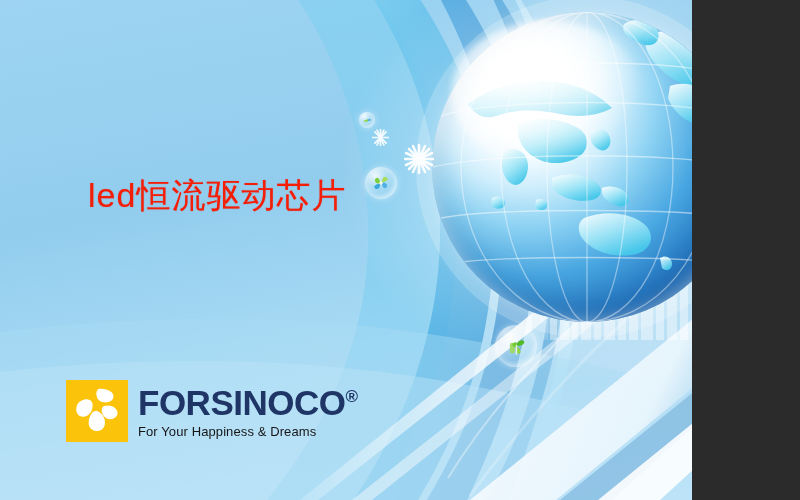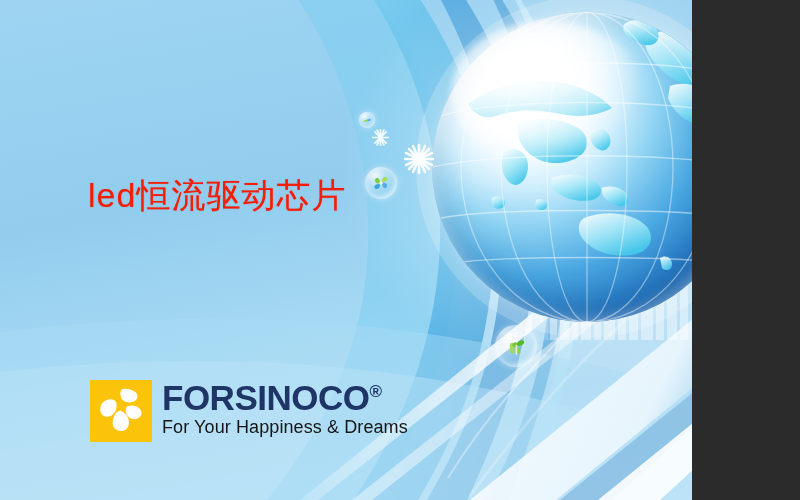--- a/index.html
+++ b/index.html
@@ -92,24 +92,24 @@
   .headline .line2 {
     display: block;
     padding-left: 12px;
   }
   .latin { font-family: "Liberation Sans", sans-serif; }
   .cjk   { font-family: "DejaVu Serif", "Liberation Serif", serif; }
 
   
   .logo {
     position: absolute;
-    left: 80px;
+    left: 56px;
     top: 380px;
     display: flex;
-    align-items: flex-start;
+    align-items: flex-end;
     padding-left: 10px;
   }
   .logo-mark {
     width: 62px;
     height: 62px;
     background: #fcc30b;
     flex: 0 0 auto;
   }
   .logo-text {
     margin-left: 10px;
@@ -125,21 +125,21 @@
     line-height: 36px;
     white-space: nowrap;
   }
   .wordmark .reg {
     font-size: 17px;
     vertical-align: super;
     line-height: 1;
   }
   .tagline {
     color: #161616;
-    font-size: 18px;
+    font-size: 13px;
     line-height: 20px;
     letter-spacing: .1px;
     white-space: nowrap;
     margin-top: 1px;
   }
 </style>
 </head>
 <body>
 
 <div id="banner">

